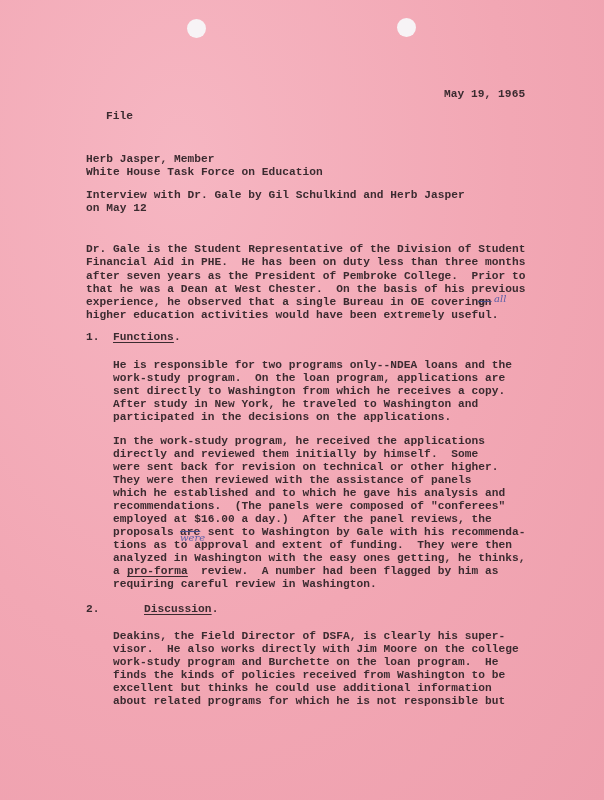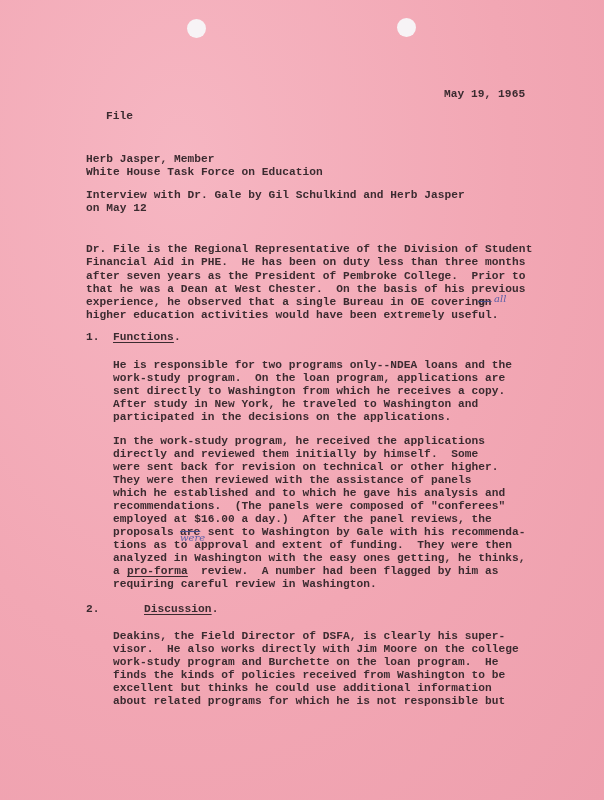--- a/index.html
+++ b/index.html
@@ -39,21 +39,21 @@
 
   <div class="t" style="left:444px; top:88px;">May 19, 1965</div>
 
   <div class="t" style="left:86px; top:110px;margin-left:20px;">File</div>
   <div class="t" style="left:86px; top:153px;">Herb Jasper, Member</div>
   <div class="t" style="left:86px; top:166px;">White House Task Force on Education</div>
   <div class="t" style="left:86px; top:189px;">Interview with Dr. Gale by Gil Schulkind and Herb Jasper</div>
   <div class="t" style="left:86px; top:202px;">on May 12</div>
 
   <div>
-    <div class="t" style="left:86px; top:243px;">Dr. File is the Regional Representative of the Division of Student</div>
+    <div class="t" style="left:86px; top:243px;">Dr. Gale is the Student Representative of the Division of Student</div>
     <div class="t" style="left:86px; top:256px;text-align:right;">Financial Aid in PHE.  He has been on duty less than three months</div>
     <div class="t" style="left:86px; top:270px;">after seven years as the President of Pembroke College.  Prior to</div>
     <div class="t" style="left:86px; top:283px;">that he was a Dean at West Chester.  On the basis of his previous</div>
     <div class="t" style="left:86px; top:296px;">experience, he observed that a single Bureau in OE covering </div>
     <div class="t strike" style="left:478px; top:296px;">on</div>
     <div class="hand" style="left:494px; top:293px;">all</div>
     <div class="t" style="left:86px; top:309px;">higher education activities would have been extremely useful.</div>
   </div>
 
   <div>

